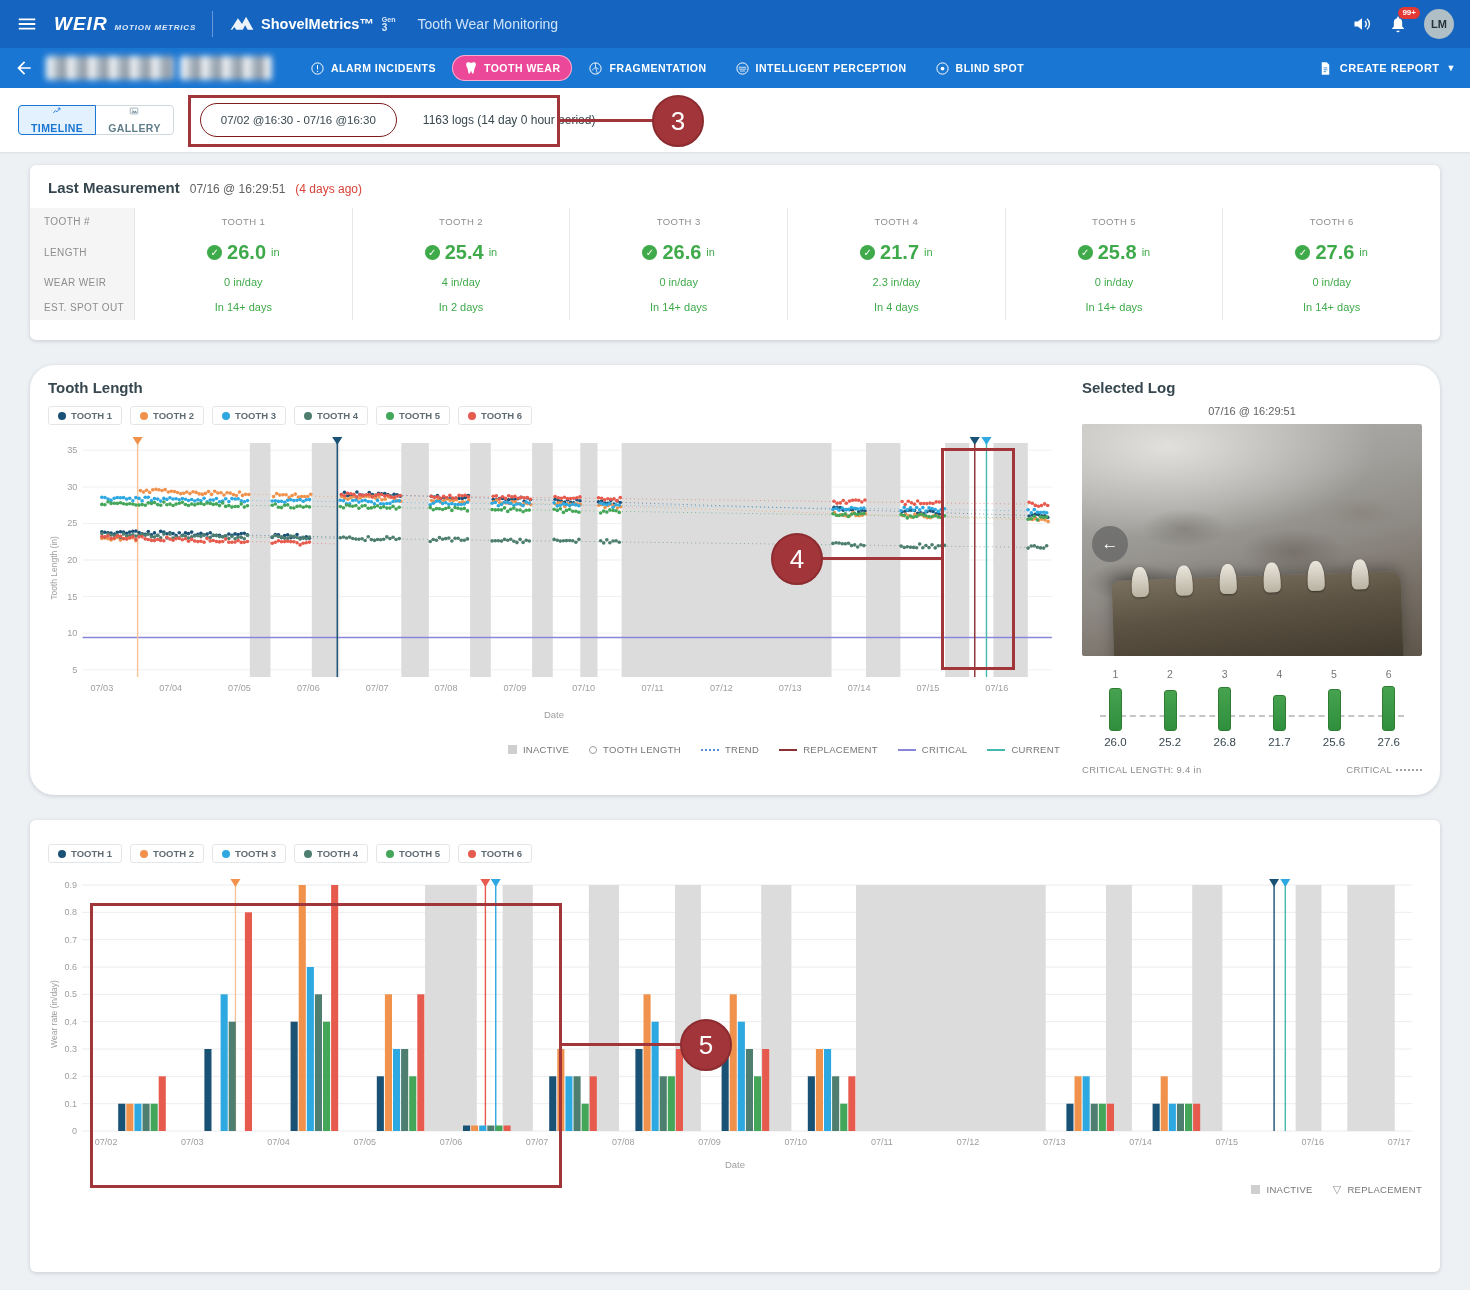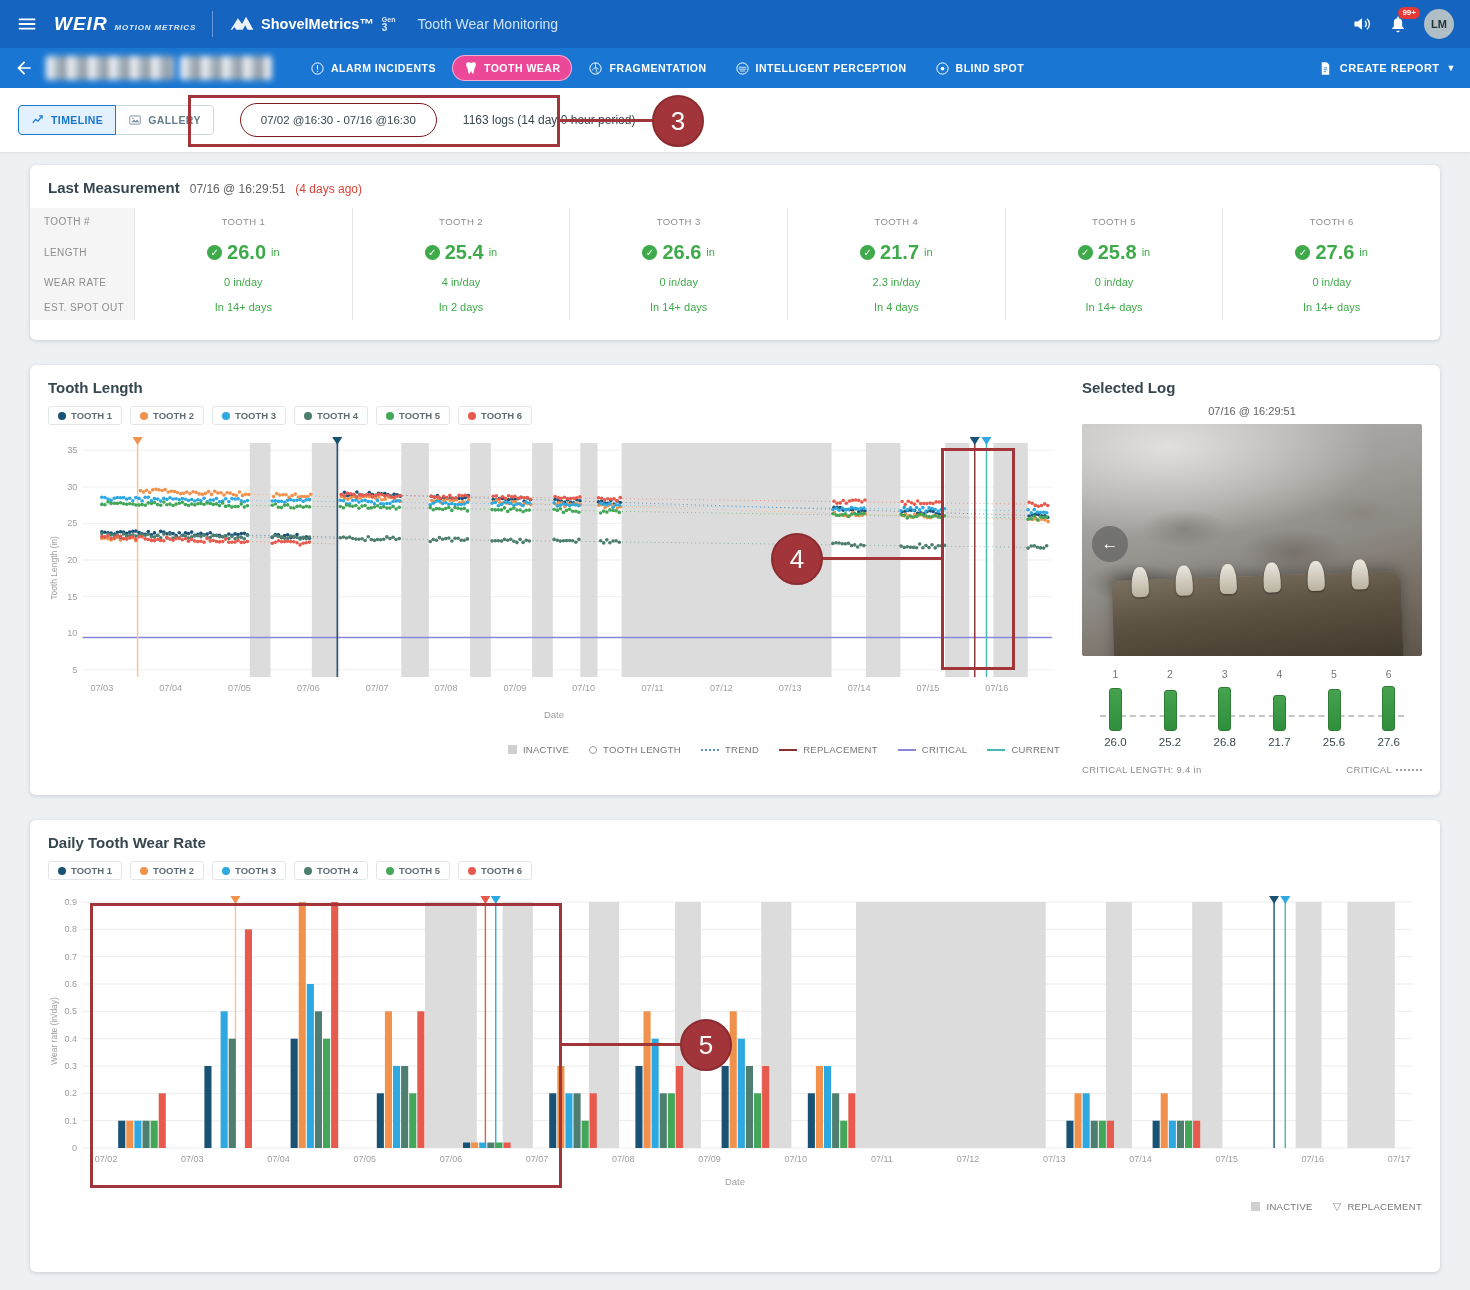--- a/index.html
+++ b/index.html
@@ -36,21 +36,21 @@
   .nav-item{display:flex;align-items:center;gap:6px;font-size:10.5px;font-weight:700;letter-spacing:.5px;
             padding:6px 12px;border-radius:16px;cursor:pointer;white-space:nowrap;}
   .nav-item.selected{background:#ec4899;box-shadow:inset 0 0 0 1px rgba(255,255,255,.55);align-items:center;}
   .create-report{margin-left:auto;display:flex;align-items:center;gap:7px;font-size:11px;font-weight:700;letter-spacing:.5px;cursor:pointer;}
   .caret{font-size:9px;}
 
   
   .toolbar{height:64px;background:#fff;display:flex;align-items:center;padding:0 18px;gap:26px;box-shadow:0 1px 2px rgba(0,0,0,.08);}
   .seg{display:flex;}
   .seg .seg-btn{height:30px;display:flex;align-items:center;gap:6px;padding:0 12px;border:1px solid #cfd8dc;background:#fff;
-        color:#607d8b;font-size:10.5px;font-weight:700;letter-spacing:.4px;cursor:pointer;font-family:inherit;}
+        color:#607d8b;font-size:10.5px;font-weight:700;letter-spacing:.4px;cursor:pointer;font-family:inherit;flex-direction:column;}
   .seg .seg-btn:first-child{border-radius:4px 0 0 4px;}
   .seg .seg-btn:last-child{border-radius:0 4px 4px 0;margin-left:-1px;}
   .seg .active{background:#e3f0fd;border-color:#1976d2;color:#1976d2;z-index:1;}
   .date-chip{height:34px;border:1px solid #7f1d1d;border-radius:17px;display:flex;align-items:center;padding:0 20px;
              font-size:11.5px;color:#37474f;cursor:pointer;background:#fff;}
   .log-summary{font-size:12px;color:#37474f;}
 
   
   .card{background:#fff;margin:0 30px;border-radius:6px;box-shadow:0 1px 4px rgba(21,40,60,.18);}
   .card-title{font-size:15px;font-weight:700;color:#37474f;}
@@ -67,21 +67,21 @@
   .mcol{border-left:1px solid #e6e6e6;text-align:center;display:flex;flex-direction:column;align-items:center;}
   .mname{font-size:9.5px;color:#8d8d8d;letter-spacing:.4px;display:flex;align-items:center;justify-content:center;}
   .mlen{display:flex;align-items:center;justify-content:center;gap:5px;}
   .check{width:15px;height:15px;border-radius:50%;background:var(--green);color:#fff;font-size:10px;display:inline-flex;
          align-items:center;justify-content:center;}
   .mval{font-size:20px;font-weight:700;color:var(--green);}
   .munit{font-size:11px;color:var(--green);}
   .mrate,.mwear{font-size:11px;color:var(--green);display:flex;align-items:center;justify-content:center;}
 
   
-  .length-card{margin-top:25px;height:430px;padding:14px 18px 0;display:flex;gap:22px;}
+  .length-card{margin-top:25px;height:430px;padding:14px 18px 0;display:flex;gap:22px;border-radius:24px;}
   .length-left{flex:1;min-width:0;}
   .chart-legend{display:flex;gap:8px;margin-top:10px;}
   .chip{display:flex;align-items:center;gap:5px;border:1px solid #e3e6e8;border-radius:3px;padding:3px 9px;
         font-size:9.5px;font-weight:700;color:#5f6b73;background:#fff;cursor:pointer;}
   .chip-dot{width:8px;height:8px;border-radius:50%;display:inline-block;}
   .chart-mount{width:100%;}
   .chart-mount svg{width:100%;height:100%;display:block;}
   .mount-len{height:278px;margin-top:4px;}
   .xlabel-row{text-align:center;font-size:9.5px;color:#9e9e9e;margin-top:2px;}
   .bottom-legend{display:flex;justify-content:flex-end;align-items:center;gap:20px;margin-top:24px;
@@ -271,21 +271,21 @@
   <section class="card measure-card">
     <div class="m-head">
       <span class="card-title">Last Measurement</span>
       <span class="m-time">07/16 @ 16:29:51</span>
       <span class="m-ago">(4 days ago)</span>
     </div>
     <div class="mtable">
       <div class="mlabels">
         <div class="r1">TOOTH #</div>
         <div class="r2">LENGTH</div>
-        <div class="r3">WEAR RATE</div>
+        <div class="r3">WEAR WEIR</div>
         <div class="r4">EST. SPOT OUT</div>
       </div>
 
       <div class="mcol">
         <div class="mname r1">TOOTH 1</div>
         <div class="mlen r2">
             <span class="check">✓</span>
             <span class="mval">26.0</span>
             <span class="munit">in</span>
           </div>
@@ -1465,21 +1465,20 @@
         <span>CRITICAL LENGTH: 9.4 in</span>
         <span class="crit-right">
           <span>CRITICAL</span>
             <span class="crit-dots"></span>
         </span>
       </div>
     </div>
   </section>
 
   <section class="card wear-card">
-    <div class="card-title">Daily Tooth Wear Rate</div>
     <div class="chart-legend" id="wearLegend">
         <div class="chip">
           <span class="chip-dot" style="background: rgb(26, 82, 118);"></span>
           <span>TOOTH 1</span>
         </div>
         <div class="chip">
           <span class="chip-dot" style="background: rgb(240, 146, 75);"></span>
           <span>TOOTH 2</span>
         </div>
         <div class="chip">

